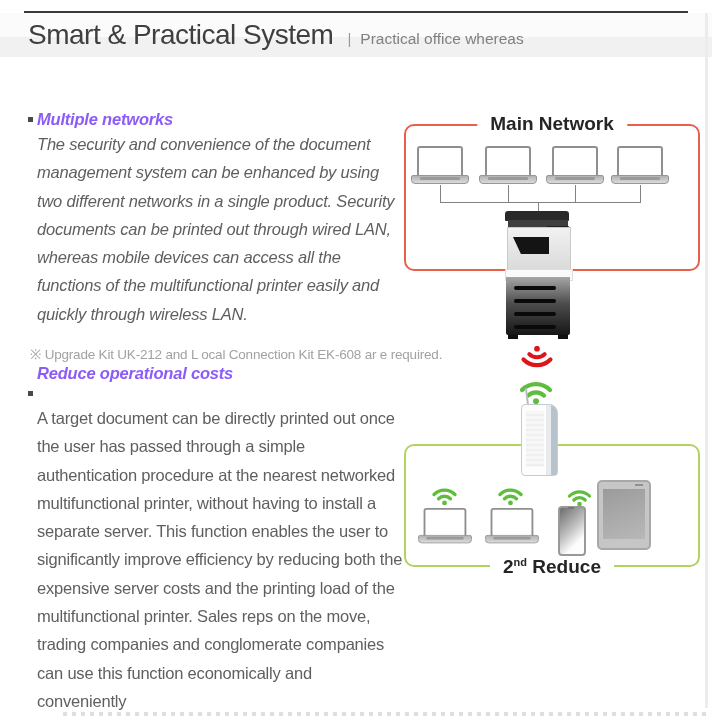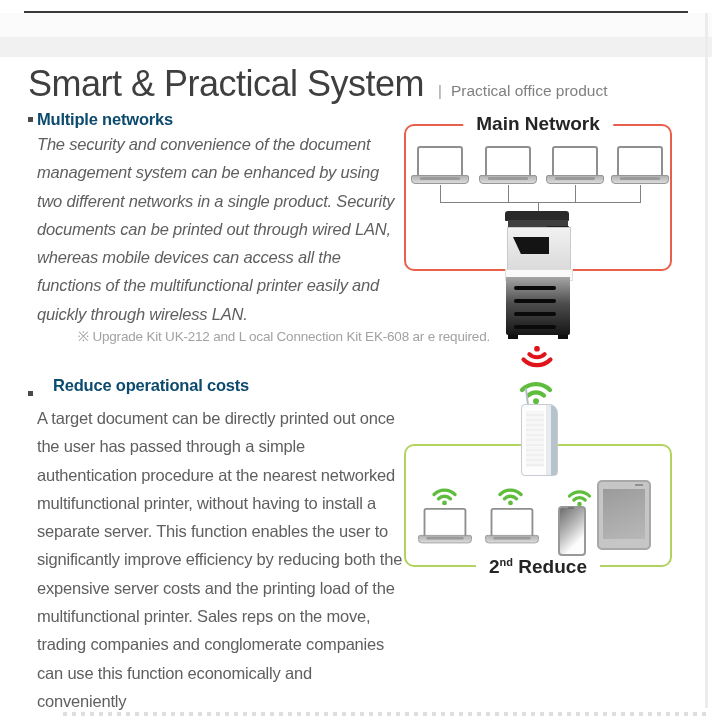--- a/index.html
+++ b/index.html
@@ -5,36 +5,36 @@
   html,body { margin:0; padding:0; background:#fff; }
   #page {
     position:relative; width:724px; height:722px; overflow:hidden;
     background:#ffffff; font-family:"Liberation Sans", sans-serif;
   }
   
   .header-band { position:absolute; left:0; top:13px; width:712px; height:44px;
     background:linear-gradient(#fbfbfb 0 55%, #f1f1f1 55% 100%); }
   .top-rule { position:absolute; left:24px; top:11px; width:664px; height:2px; background:#3a3a3a; }
   .header-row { position:absolute; left:28px; top:19px; display:flex; align-items:baseline; white-space:nowrap; }
-  .page-title { font-size:36px; color:#3f3f3f; letter-spacing:-0.5px; font-weight:400;margin-top:44px; }
+  .page-title { font-size:28px; color:#3f3f3f; letter-spacing:-0.5px; font-weight:400; }
   .title-divider { font-size:15px; color:#9a9a9a; margin:0 9px 0 14px; }
   .page-subtitle { font-size:15.5px; color:#808080; }
   .right-edge { position:absolute; left:705px; top:13px; width:3px; height:695px; background:#ececec; }
 
   
   .bullet-sq { position:absolute; width:5px; height:5px; background:#4a4a4a; }
-  .sec-heading { position:absolute; left:37px; font-size:16.5px; font-weight:700; color:#0c4a6e; letter-spacing:-0.2px; }
+  .sec-heading { position:absolute; left:37px; font-size:16.5px; font-weight:700; color:#8b5cf6; letter-spacing:-0.2px;font-style:italic; }
   .sec-body { position:absolute; left:37px; width:366px; font-size:16.5px; line-height:28.3px;
     color:#5f5f5f; letter-spacing:-0.2px; }
   .sec-note { position:absolute; left:30px; width:460px; font-size:13.5px; color:#a2a2a2; letter-spacing:-0.2px; }
   .clipped-remnant { position:absolute; left:63px; top:712px; width:645px; height:4px; opacity:.55;
     background:repeating-linear-gradient(90deg,#c4c4c4 0 4px, transparent 4px 9px); }
 
   
-  .net-box { position:absolute; border:2px solid; border-radius:10px; }
+  .net-box { position:absolute; border:2px solid; border-radius:10px;padding-left:28px; }
   #main-box { left:404px; top:124px; width:264px; height:143px; }
   #second-box { left:404px; top:444px; width:264px; height:119px; }
   .net-label { position:absolute; left:50%; transform:translateX(-50%); background:#fff;
     padding:0 13px; font-size:19px; font-weight:700; color:#252525; white-space:nowrap; line-height:26px; }
   #main-box .net-label { top:-15px; }
   #second-box .net-label { bottom:-15px; }
   .net-label sup { font-size:11px; font-weight:700; }
 
   
   .line { position:absolute; background:#828282; }
@@ -93,31 +93,31 @@
 </head>
 <body>
 
 <div id="page">
 
   <div class="header-band"></div>
   <div class="top-rule"></div>
   <div class="header-row">
     <span class="page-title">Smart &amp; Practical System</span>
     <span class="title-divider">|</span>
-    <span class="page-subtitle">Practical office product</span>
+    <span class="page-subtitle">Practical office whereas</span>
   </div>
   <div class="right-edge"></div>
 
   <div class="bullet-sq" style="left:28px; top:117px;"></div>
   <div class="sec-heading" style="top:110px;">Multiple networks</div>
   <div class="sec-body" style="top:130px;font-style:italic;">The security and convenience of the document management system can be enhanced by using two different networks in a single product. Security documents can be printed out through wired LAN, whereas mobile devices can access all the functions of the multifunctional printer easily and quickly through wireless LAN.</div>
-  <div class="sec-note" style="top:327px;text-align:right;">※ Upgrade Kit UK-212 and L ocal Connection Kit EK-608 ar e required.</div>
+  <div class="sec-note" style="top:345px;">※ Upgrade Kit UK-212 and L ocal Connection Kit EK-608 ar e required.</div>
 
   <div class="bullet-sq" style="left:28px; top:391px;"></div>
-  <div class="sec-heading" style="top:376px;margin-left:16px;">Reduce operational costs</div>
+  <div class="sec-heading" style="top:364px;">Reduce operational costs</div>
   <div class="sec-body" style="top:404px;">A target document can be directly printed out once the user has passed through a simple authentication procedure at the nearest networked multifunctional printer, without having to install a separate server. This function enables the user to significantly improve efficiency by reducing both the expensive server costs and the printing load of the multifunctional printer. Sales reps on the move, trading companies and conglomerate companies can use this function economically and conveniently</div>
   <div class="clipped-remnant"></div>
 
   <div id="main-box" class="net-box" style="border-color: rgb(232, 96, 76);">
     <div class="net-label">Main Network</div>
   </div>
 
   <div class="laptop" style="left:411px; top:146px;">
       <div class="screen"></div>
       <div class="base"></div>

